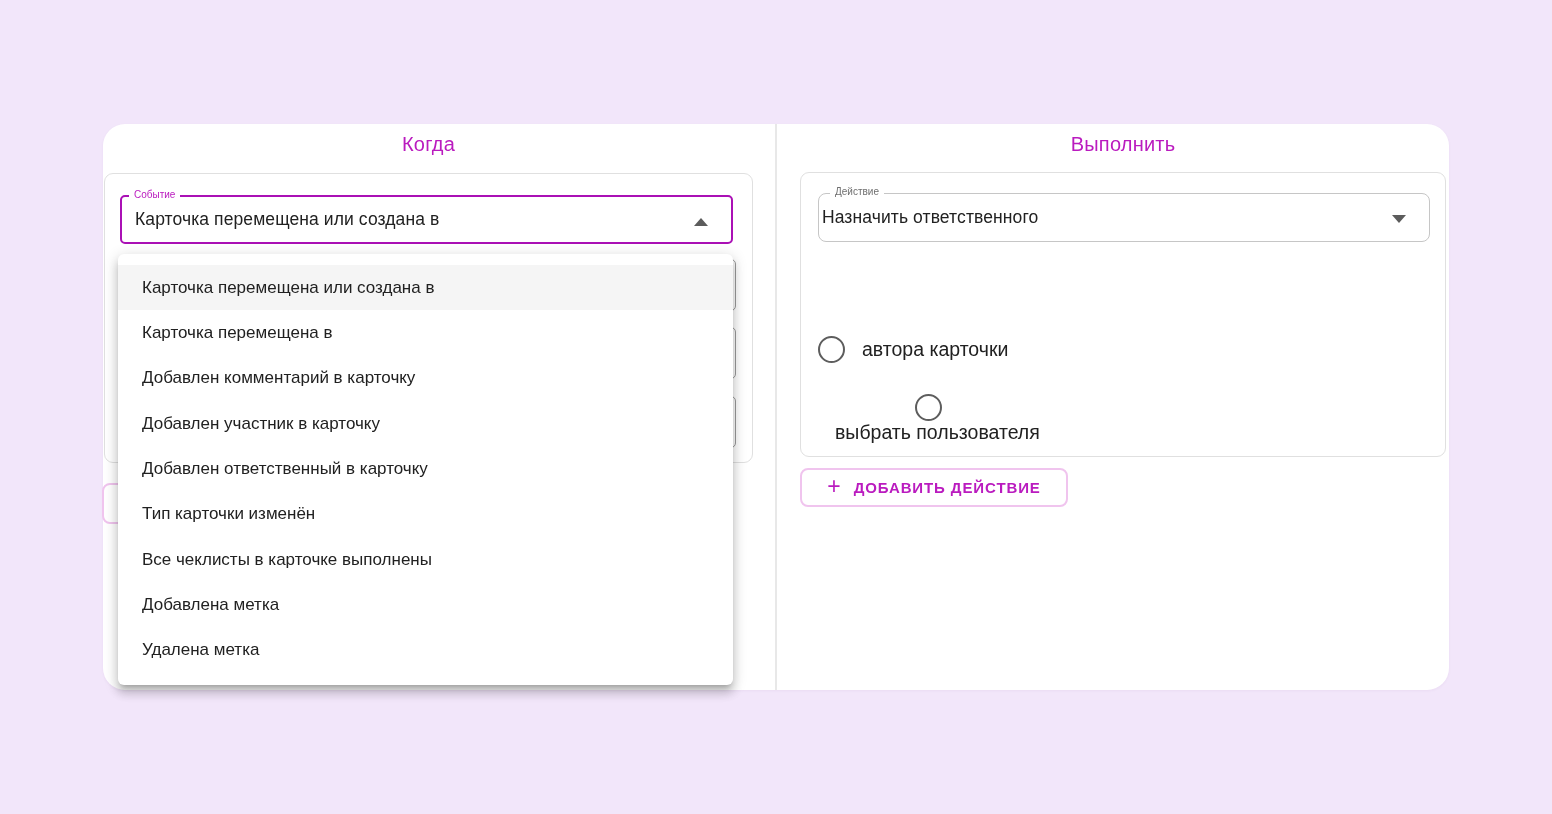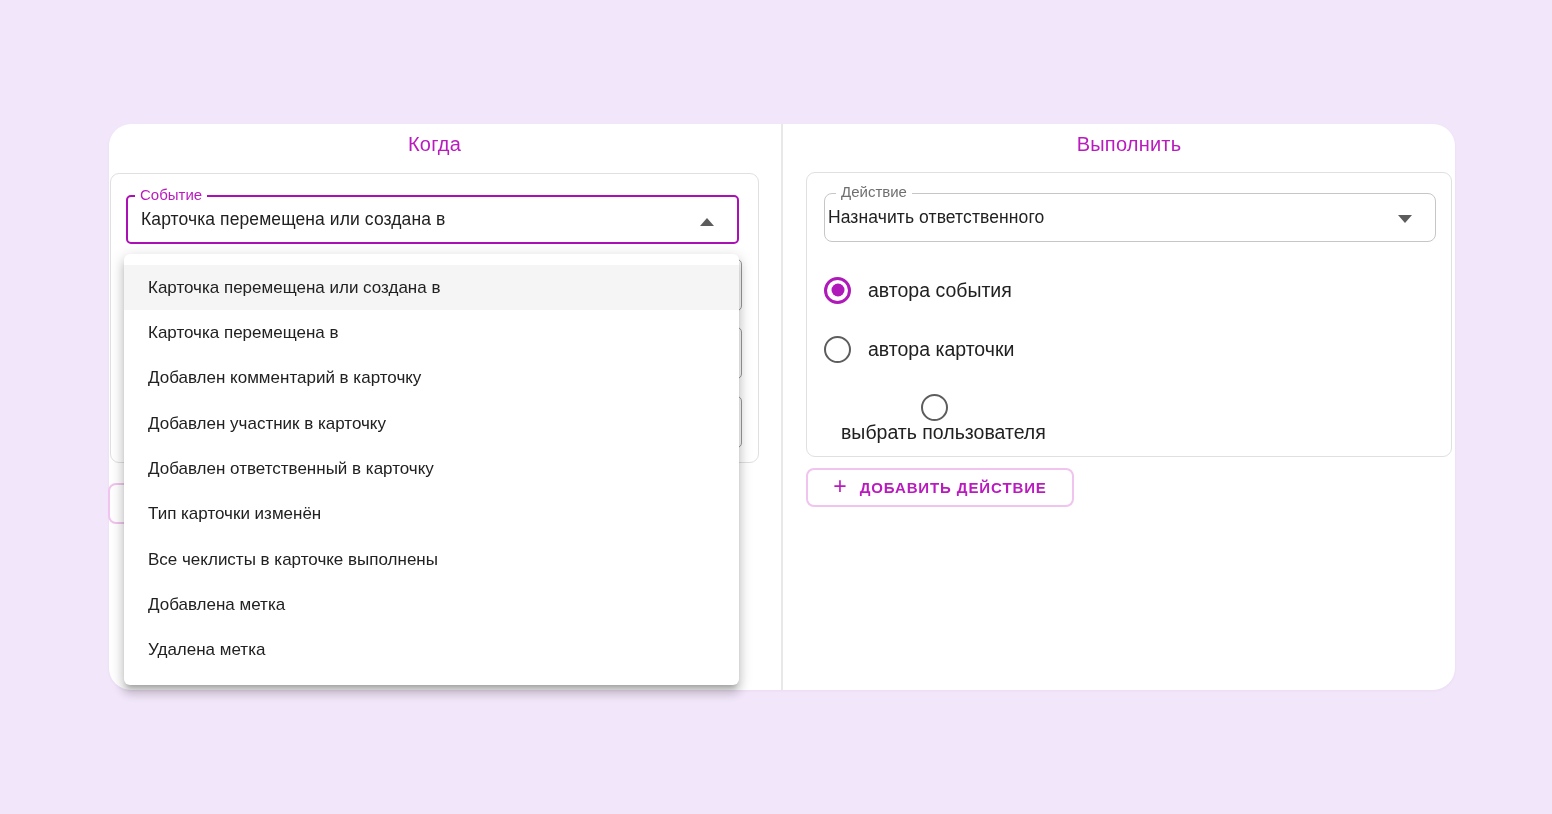--- a/index.html
+++ b/index.html
@@ -9,21 +9,21 @@
     --arrow_gray:#5c5c5c; --field_gray_border:#c6c6c6; --hidden_field_border:#9b9b9b;
     --item_selected_bg:#f5f5f5;
   }
   *{margin:0;padding:0;box-sizing:border-box;}
   html,body{width:1552px;height:814px;}
   body{
     background:var(--bg);
     font-family:"Liberation Sans","DejaVu Sans",sans-serif;
     position:relative;overflow:hidden;
   }
-  .stage{position:absolute;inset:0;margin-left:6px;}
+  .stage{position:absolute;inset:0;}
 
   .card{
     position:absolute;left:103px;top:124px;width:1346px;height:566px;
     background:var(--card);border-radius:22px;
     box-shadow:0 1px 3px rgba(90,40,120,0.05);
   }
   .divider{
     position:absolute;left:775px;top:124px;width:2px;height:566px;
     background:var(--divider);
   }
@@ -63,21 +63,21 @@
     border:2px solid var(--select_border);border-radius:5px;
     padding-left:13px;
   }
   .select.action{
     left:818px;top:193px;width:612px;height:49px;
     border:1px solid var(--field_gray_border);border-radius:8px;
     padding-left:3px;
   }
   .select-value{font-size:17.5px;color:var(--text_primary);letter-spacing:0.1px;}
   .float-label{
-    position:absolute;top:-9px;font-size:15px;line-height:13px;
+    position:absolute;top:-9px;font-size:10px;line-height:13px;
     background:#fff;padding:0 5px;white-space:nowrap;
   }
   .select.event .float-label{left:7px;color:var(--accent);}
   .select.action .float-label{left:11px;color:var(--label_gray);}
 
   .tri{position:absolute;width:0;height:0;border-left:7px solid transparent;border-right:7px solid transparent;}
   .tri.up{right:23px;top:21px;border-bottom:8px solid var(--arrow_gray);}
   .tri.down{right:23px;top:21px;border-top:8px solid var(--arrow_gray);}
 
   
@@ -154,24 +154,20 @@
   <div class="col-title do">Выполнить</div>
 
   <div class="sub-panel do"></div>
 
   <div class="select action">
     <span class="float-label">Действие</span>
     <span class="select-value">Назначить ответственного</span>
     <span class="tri down"></span>
   </div>
 
-  <div class="radio-row checked" style="top:276px;">
-    <span class="radio-circle"></span>
-    <span class="radio-label">автора события</span>
-  </div>
   <div class="radio-row" style="top:335px;">
     <span class="radio-circle"></span>
     <span class="radio-label">автора карточки</span>
   </div>
   <div class="radio-row" style="top:394px;flex-direction:column;">
     <span class="radio-circle"></span>
     <span class="radio-label">выбрать пользователя</span>
   </div>
 
   <div class="add-btn">

